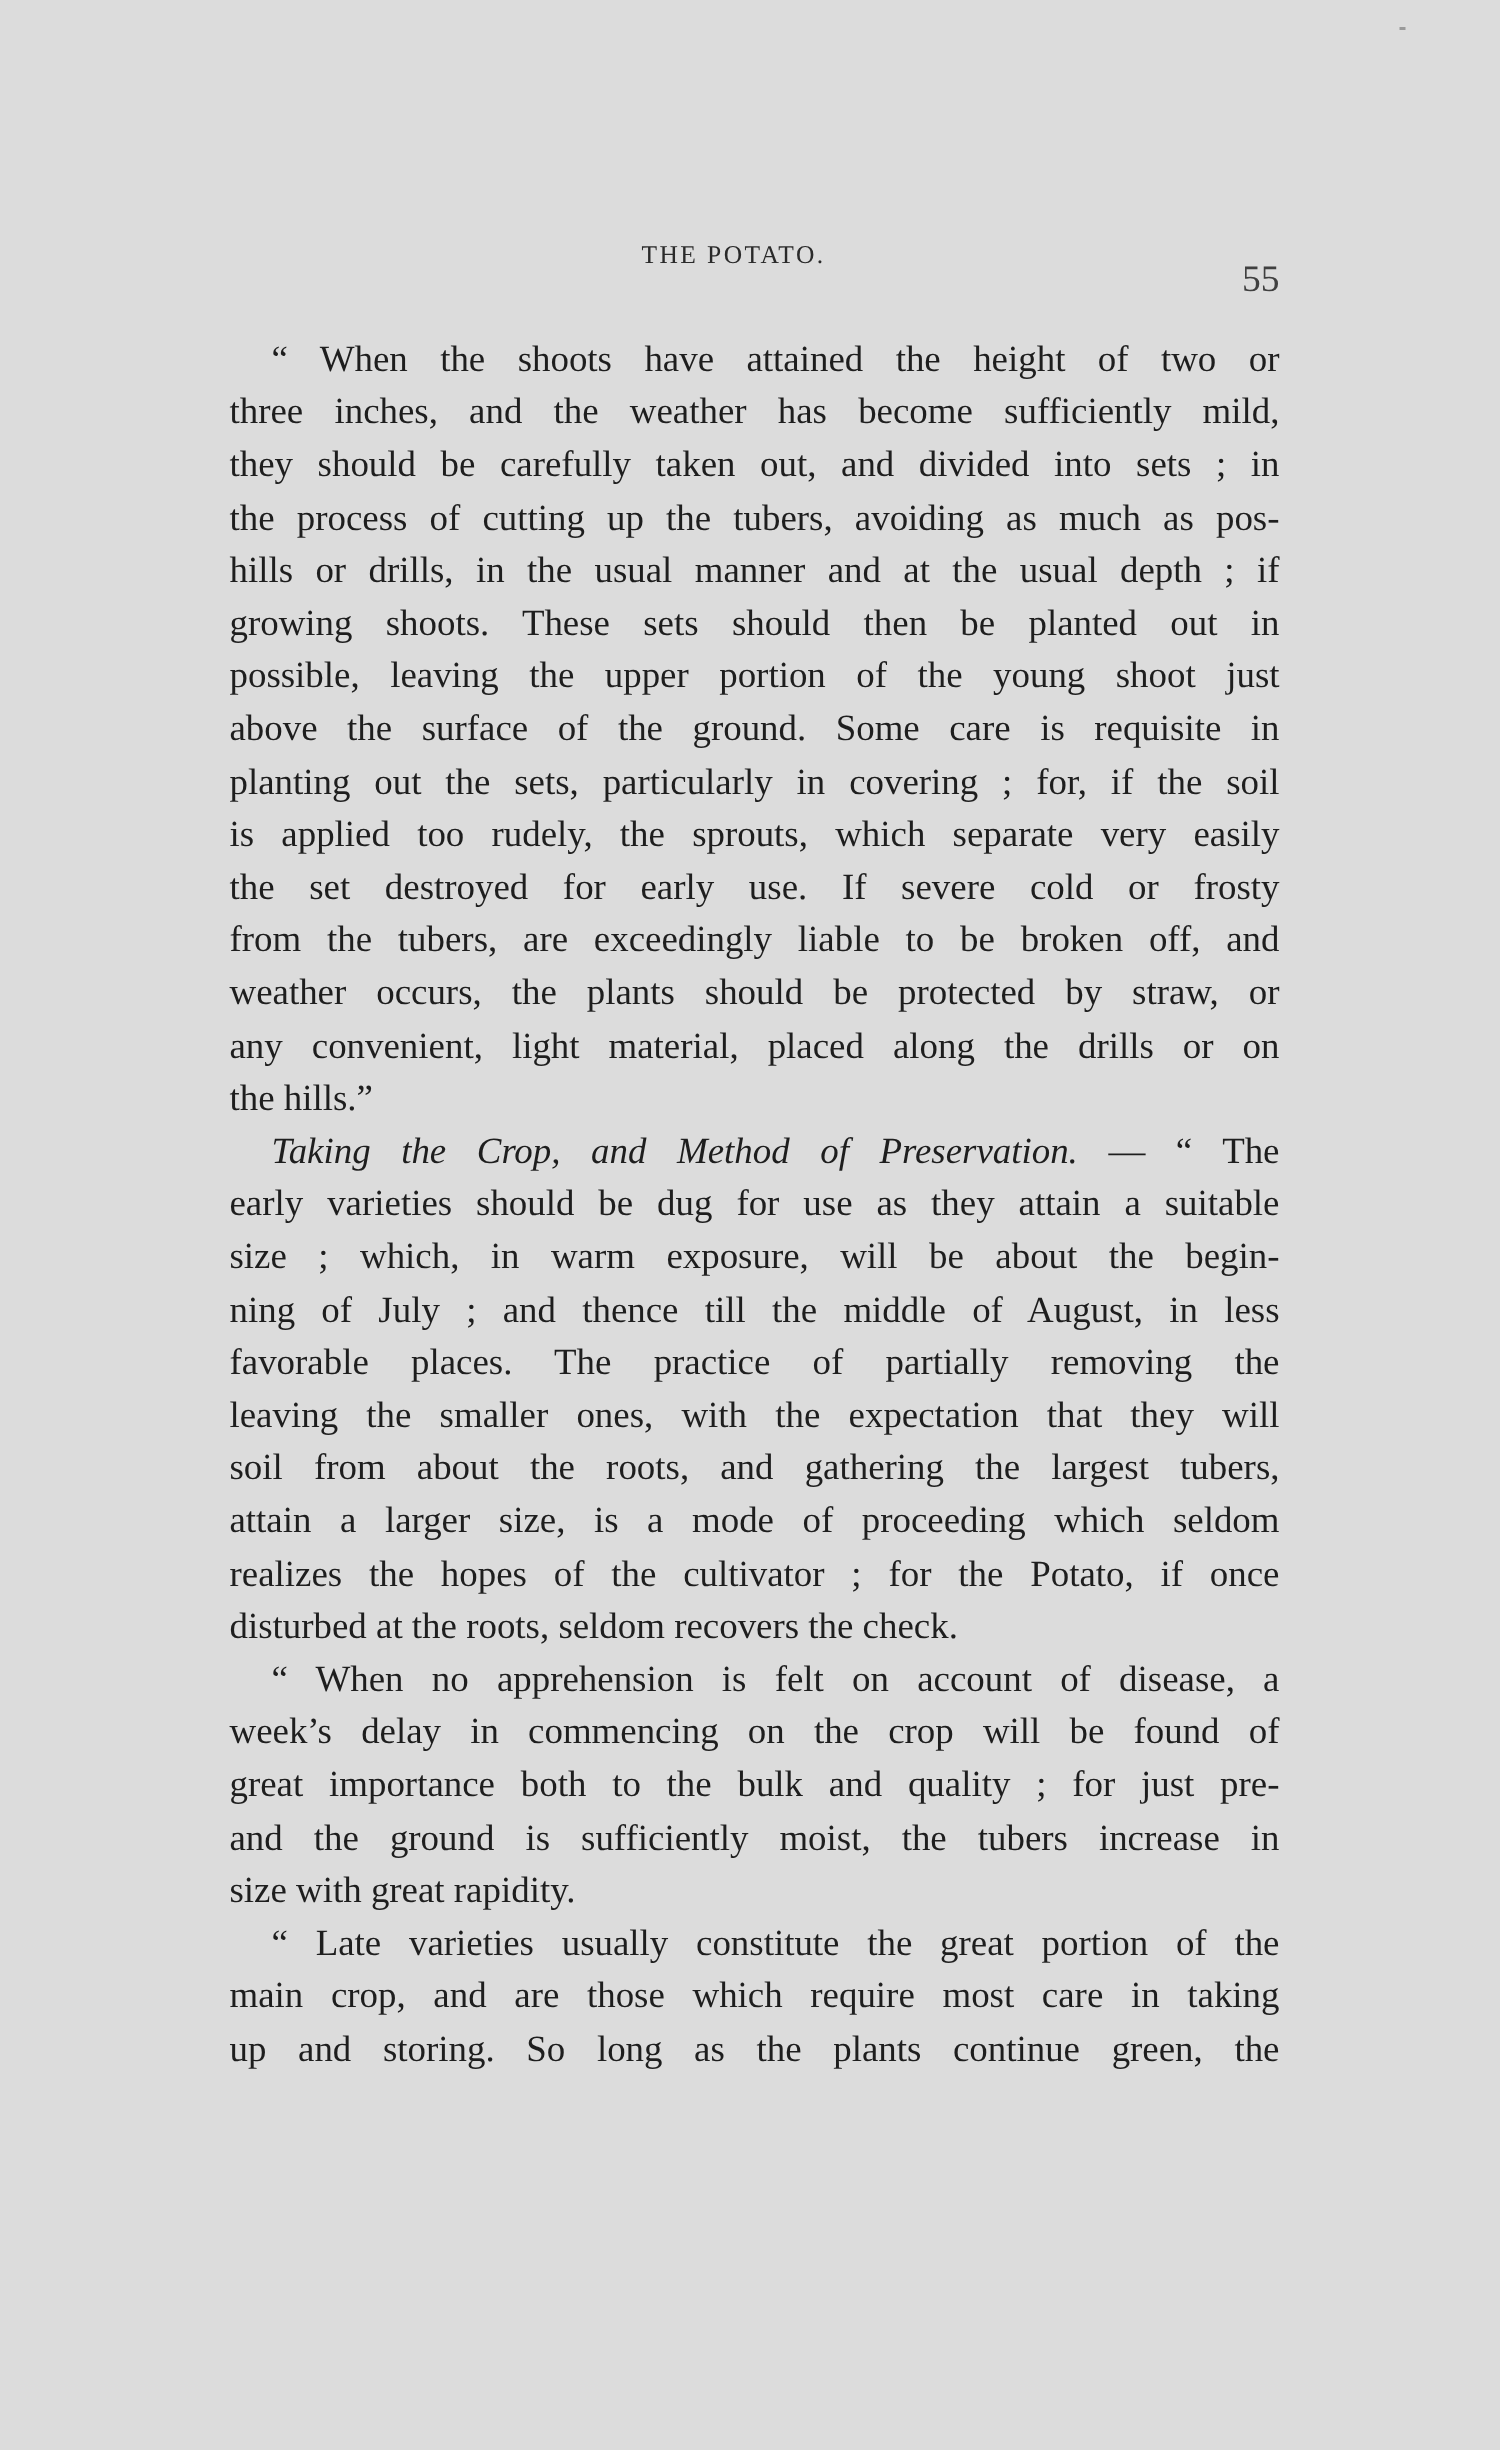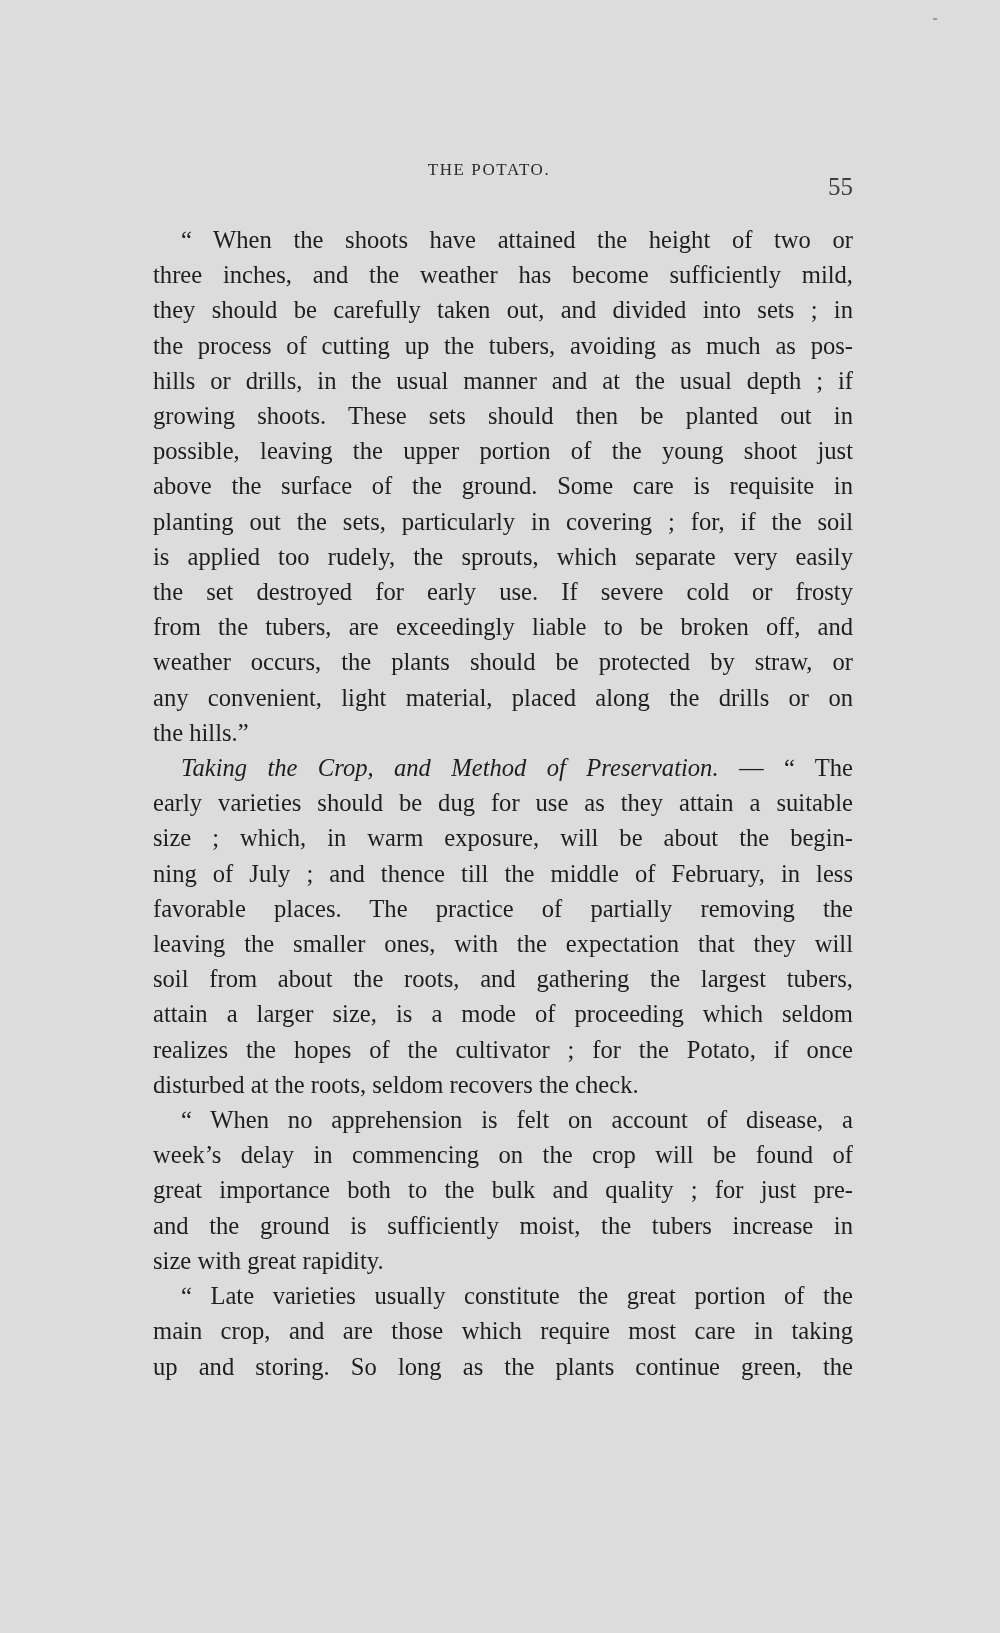--- a/index.html
+++ b/index.html
@@ -117,21 +117,21 @@
       <span class="line">from the tubers, are exceedingly liable to be broken off, and</span>
       <span class="line">weather occurs, the plants should be protected by straw, or</span>
       <span class="line">any convenient, light material, placed along the drills or on</span>
       <span class="line last">the hills.”</span>
     </div>
 
     <div class="para">
       <span class="line indent"><span class="italic">Taking the Crop, and Method of Preservation.</span><span> — “ The</span></span>
       <span class="line">early varieties should be dug for use as they attain a suitable</span>
       <span class="line">size ; which, in warm exposure, will be about the begin-</span>
-      <span class="line">ning of July ; and thence till the middle of February, in less</span>
+      <span class="line">ning of July ; and thence till the middle of August, in less</span>
       <span class="line">favorable places.  The practice of partially removing the</span>
       <span class="line">leaving the smaller ones, with the expectation that they will</span>
       <span class="line">soil from about the roots, and gathering the largest tubers,</span>
       <span class="line">attain a larger size, is a mode of proceeding which seldom</span>
       <span class="line">realizes the hopes of the cultivator ; for the Potato, if once</span>
       <span class="line last">disturbed at the roots, seldom recovers the check.</span>
     </div>
 
     <div class="para">
       <span class="line indent">“ When no apprehension is felt on account of disease, a</span>

